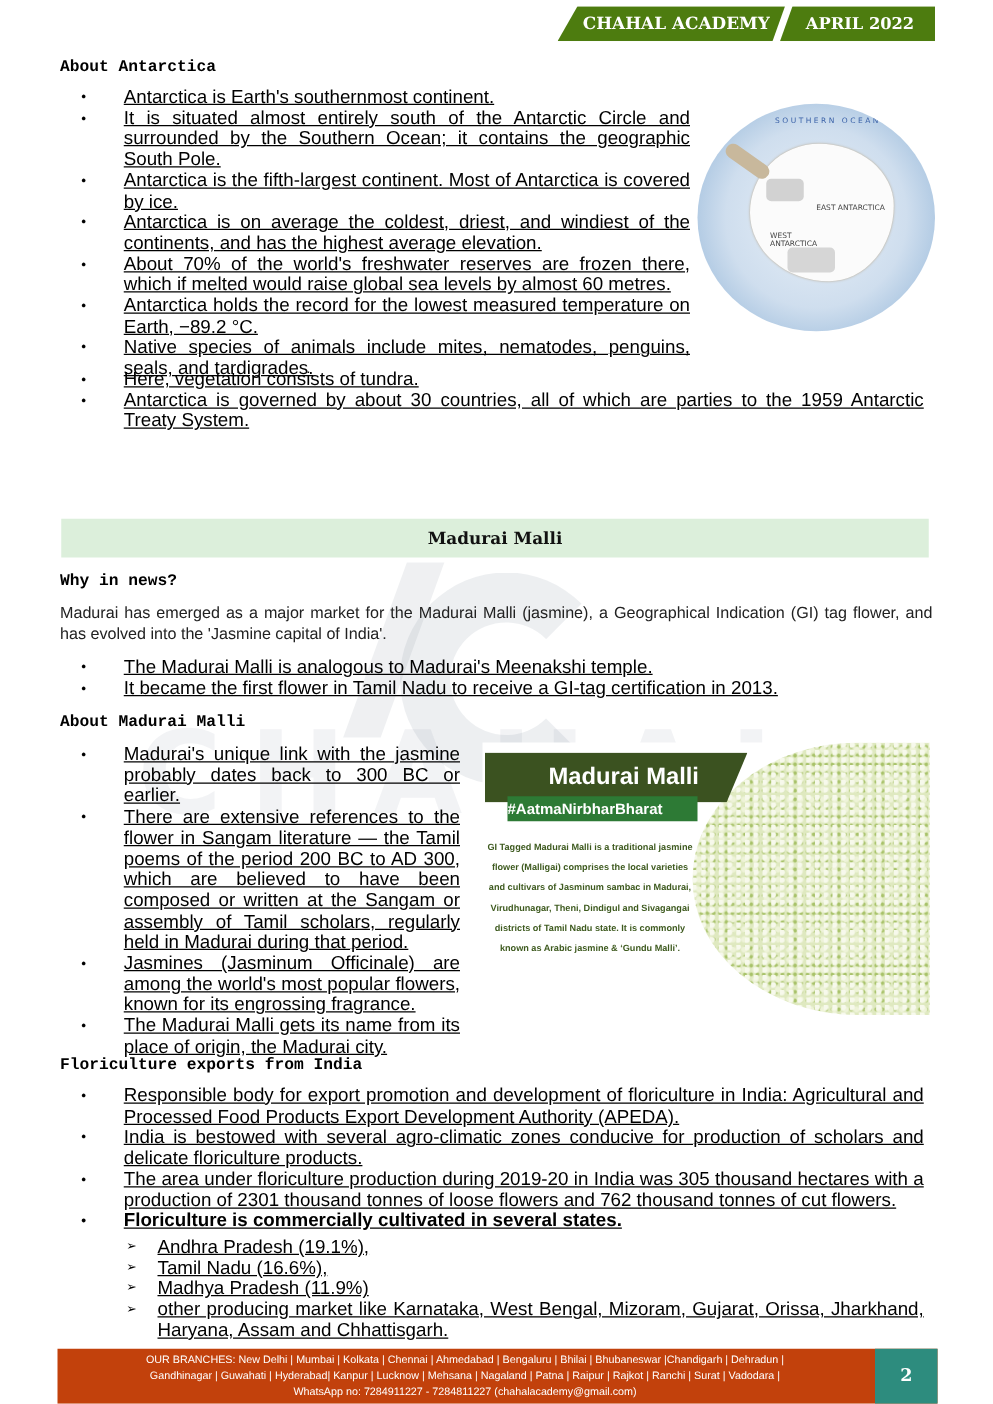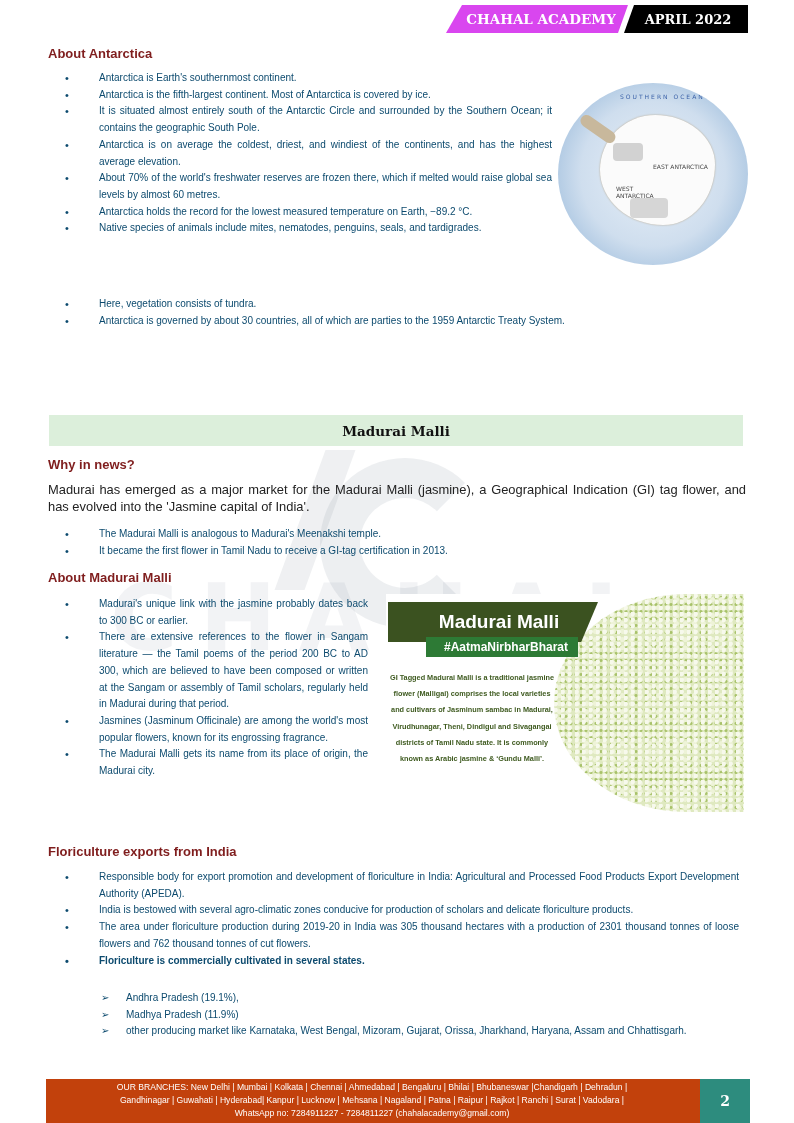--- a/index.html
+++ b/index.html
@@ -3,45 +3,45 @@
 <meta charset="utf-8">
 <style>
   * { box-sizing: border-box; margin: 0; padding: 0; }
   html, body { width: 794px; height: 1123px; background: #ffffff; overflow: hidden; }
   body { position: relative; font-family: "DejaVu Sans", sans-serif; color: #222; font-size: 12.4px; }
 
   
   .hdr { position: absolute; top: 5px; left: 446px; height: 28px; width: 302px; }
   .hdr .seg1 {
     position: absolute; left: 0; top: 0; height: 28px; width: 182px;
-    background: #d946ef;
+    background: #4d7c0f;
     clip-path: polygon(16px 0, 100% 0, calc(100% - 10px) 100%, 0 100%);
     color: #fff; font-family: "DejaVu Serif", serif; font-weight: bold; font-size: 13.5px;
     display: flex; align-items: center; justify-content: center; padding-left: 8px;
   }
   .hdr .seg2 {
     position: absolute; left: 178px; top: 0; height: 28px; width: 124px;
-    background: #000000;
+    background: #4d7c0f;
     clip-path: polygon(10px 0, 100% 0, 100% 100%, 0 100%);
     color: #fff; font-family: "DejaVu Serif", serif; font-weight: bold; font-size: 13px;
     display: flex; align-items: center; justify-content: center; padding-left: 4px;
   }
 
   
   .wm { position: absolute; left: 240px; top: 450px; width: 320px; height: 200px; pointer-events: none; }
   .wm .arc { position: absolute; left: 80px; top: 8px; width: 170px; height: 170px; border-radius: 50%;
     border: 40px solid rgba(120,130,150,0.13); border-right-color: transparent; }
   .wm .slash { position: absolute; left: 60px; top: 0; width: 30px; height: 140px; background: rgba(120,130,150,0.12); transform: skewX(-20deg); }
   .wm-text { position: absolute; left: 110px; top: 565px; font-family: "DejaVu Sans", sans-serif; font-weight: bold;
     font-size: 92px; letter-spacing: 22px; color: rgba(130,140,160,0.10); pointer-events: none; }
 
-  h2.sec { position: absolute; left: 48px; font-family: Liberation Sans, sans-serif; font-weight: bold; font-size: 13px; color: #7f1d1d; }
+  h2.sec { position: absolute; left: 48px; font-family: Liberation Mono, monospace; font-weight: bold; font-size: 13px; color: #000000; }
 
   ul.blt { position: absolute; list-style: none; }
-  ul.blt li { position: relative; padding-left: 51px; line-height: 16.7px; text-align: justify; font-family: "Liberation Sans", sans-serif; font-size: 10px; color: #0c4a6e; }
+  ul.blt li { position: relative; padding-left: 51px; line-height: 16.7px; text-align: justify; font-family: "Liberation Sans", sans-serif; font-size: 15px; color: #000000; text-decoration: underline; }
   ul.blt li::before { content: "\2022"; position: absolute; left: 17px; top: 0; font-size: 11px; }
 
   .antarctica-map { position: absolute; left: 558px; top: 83px; width: 190px; height: 182px; border-radius: 50%;
     background: radial-gradient(circle at 50% 50%, #e8f0f8 0%, #cfdeee 55%, #a8c4e0 80%, #d7e5f2 96%, #fff 100%); overflow: hidden; }
   .antarctica-map .land { position: absolute; left: 42px; top: 32px; width: 115px; height: 110px; background: #fbfbfb;
     border-radius: 48% 52% 45% 55% / 50% 45% 55% 50%; box-shadow: 0 0 2px #b6a58a; }
   .antarctica-map .pen { position: absolute; left: 20px; top: 40px; width: 40px; height: 12px; background: #c8b89c; transform: rotate(35deg); border-radius: 6px; }
   .antarctica-map .shelf { position: absolute; left: 72px; top: 115px; width: 38px; height: 20px; background: #d6d6d6; border-radius: 4px; }
   .antarctica-map .shelf2 { position: absolute; left: 55px; top: 60px; width: 30px; height: 18px; background: #d2d2d2; border-radius: 4px; }
   .antarctica-map .lbl { position: absolute; font-size: 6px; color: #3b62a8; letter-spacing: 2px; font-family: "DejaVu Sans", sans-serif; }
@@ -56,22 +56,22 @@
     background:
       radial-gradient(circle at 20% 30%, #f7f9ec 2px, transparent 3px),
       radial-gradient(circle at 60% 70%, #eef3d8 2px, transparent 3px),
       radial-gradient(circle at 40% 50%, #a8c26a 1px, transparent 2px),
       #dfe9c0;
     background-size: 7px 6px, 9px 8px, 5px 7px, auto;
     border-radius: 70% 0 0 70% / 50% 0 0 50%; }
   .malli-img .title-bar { position: absolute; left: 2px; top: 8px; width: 210px; height: 40px; background: #3b5220;
     clip-path: polygon(0 0, 100% 0, 92% 100%, 0 100%); color: #fff; font-family: "Liberation Sans", sans-serif; font-weight: bold;
     font-size: 19px; display: flex; align-items: center; justify-content: center; padding-left: 12px; }
-  .malli-img .tag-bar { position: absolute; left: 40px; top: 43px; width: 152px; height: 20px; background: #2d7a35;
-    color: #fff; font-family: "Liberation Sans", sans-serif; font-weight: bold; font-size: 12px; display: flex; align-items: center; padding-left: 18px; }
+  .malli-img .tag-bar { position: absolute; left: 20px; top: 43px; width: 152px; height: 20px; background: #2d7a35;
+    color: #fff; font-family: "Liberation Sans", sans-serif; font-weight: bold; font-size: 12px; display: flex; align-items: center; }
   .malli-img .desc { position: absolute; left: 2px; top: 76px; width: 168px; text-align: center; color: #3e5a1f;
     font-family: "Liberation Sans", sans-serif; font-weight: bold; font-size: 7.3px; line-height: 16.2px; }
 
   .footer { position: absolute; left: 46px; top: 1079px; width: 704px; height: 44px; background: #c2410c; }
   .footer .txt { position: absolute; left: 0; top: 2px; width: 652px; text-align: center; color: #fff;
     font-family: "Liberation Sans", sans-serif; font-size: 8.6px; line-height: 13px; }
   .footer .page { position: absolute; right: 0; top: 0; width: 50px; height: 44px; background: #2d8c7e; color: #fff;
     font-family: "DejaVu Serif", serif; font-weight: bold; font-size: 14px; display: flex; align-items: center; justify-content: center; }
 </style>
 </head>
@@ -85,22 +85,22 @@
 <div class="wm">
   <div class="slash"></div>
   <div class="arc"></div>
 </div>
 <div class="wm-text">CHAHAL</div>
 
 <h2 class="sec" style="top:46px;">About Antarctica</h2>
 
 <ul class="blt" style="left:48px; top:70px; width:504px;">
   <li>Antarctica is Earth's southernmost continent.</li>
+  <li>It is situated almost entirely south of the Antarctic Circle and surrounded by the Southern Ocean; it contains the geographic South Pole.</li>
   <li>Antarctica is the fifth-largest continent. Most of Antarctica is covered by ice.</li>
-  <li>It is situated almost entirely south of the Antarctic Circle and surrounded by the Southern Ocean; it contains the geographic South Pole.</li>
   <li>Antarctica is on average the coldest, driest, and windiest of the continents, and has the highest average elevation.</li>
   <li>About 70% of the world's freshwater reserves are frozen there, which if melted would raise global sea levels by almost 60 metres.</li>
   <li>Antarctica holds the record for the lowest measured temperature on Earth, −89.2 °C.</li>
   <li>Native species of animals include mites, nematodes, penguins, seals, and tardigrades.</li>
 </ul>
 <ul class="blt" style="left:48px; top:296px; width:691px;">
   <li>Here, vegetation consists of tundra.</li>
   <li>Antarctica is governed by about 30 countries, all of which are parties to the 1959 Antarctic Treaty System.</li>
 </ul>
 
@@ -143,20 +143,21 @@
 <h2 class="sec" style="top:844px;">Floriculture exports from India</h2>
 
 <ul class="blt" style="left:48px; top:869px; width:691px;">
   <li>Responsible body for export promotion and development of floriculture in India: Agricultural and Processed Food Products Export Development Authority (APEDA).</li>
   <li>India is bestowed with several agro-climatic zones conducive for production of scholars and delicate floriculture products.</li>
   <li>The area under floriculture production during 2019-20 in India was 305 thousand hectares with a production of 2301 thousand tonnes of loose flowers and 762 thousand tonnes of cut flowers.</li>
   <li style="font-weight:bold;">Floriculture is commercially cultivated in several states.</li>
 </ul>
 <ul class="blt" style="left:99px; top:990px; width:640px;">
   <li class="sub" style="padding-left:27px;">Andhra Pradesh (19.1%),</li>
+  <li class="sub" style="padding-left:27px;">Tamil Nadu (16.6%),</li>
   <li class="sub" style="padding-left:27px;">Madhya Pradesh (11.9%)</li>
   <li class="sub" style="padding-left:27px;">other producing market like Karnataka, West Bengal, Mizoram, Gujarat, Orissa, Jharkhand, Haryana, Assam and Chhattisgarh.</li>
 </ul>
 
 <div class="footer">
   <div class="txt">
     <div>OUR BRANCHES: New Delhi | Mumbai | Kolkata | Chennai | Ahmedabad | Bengaluru | Bhilai | Bhubaneswar |Chandigarh | Dehradun |</div>
     <div>Gandhinagar | Guwahati | Hyderabad| Kanpur | Lucknow | Mehsana | Nagaland | Patna | Raipur | Rajkot | Ranchi | Surat | Vadodara |</div>
     <div>WhatsApp no: 7284911227 - 7284811227 (chahalacademy@gmail.com)</div>
   </div>

